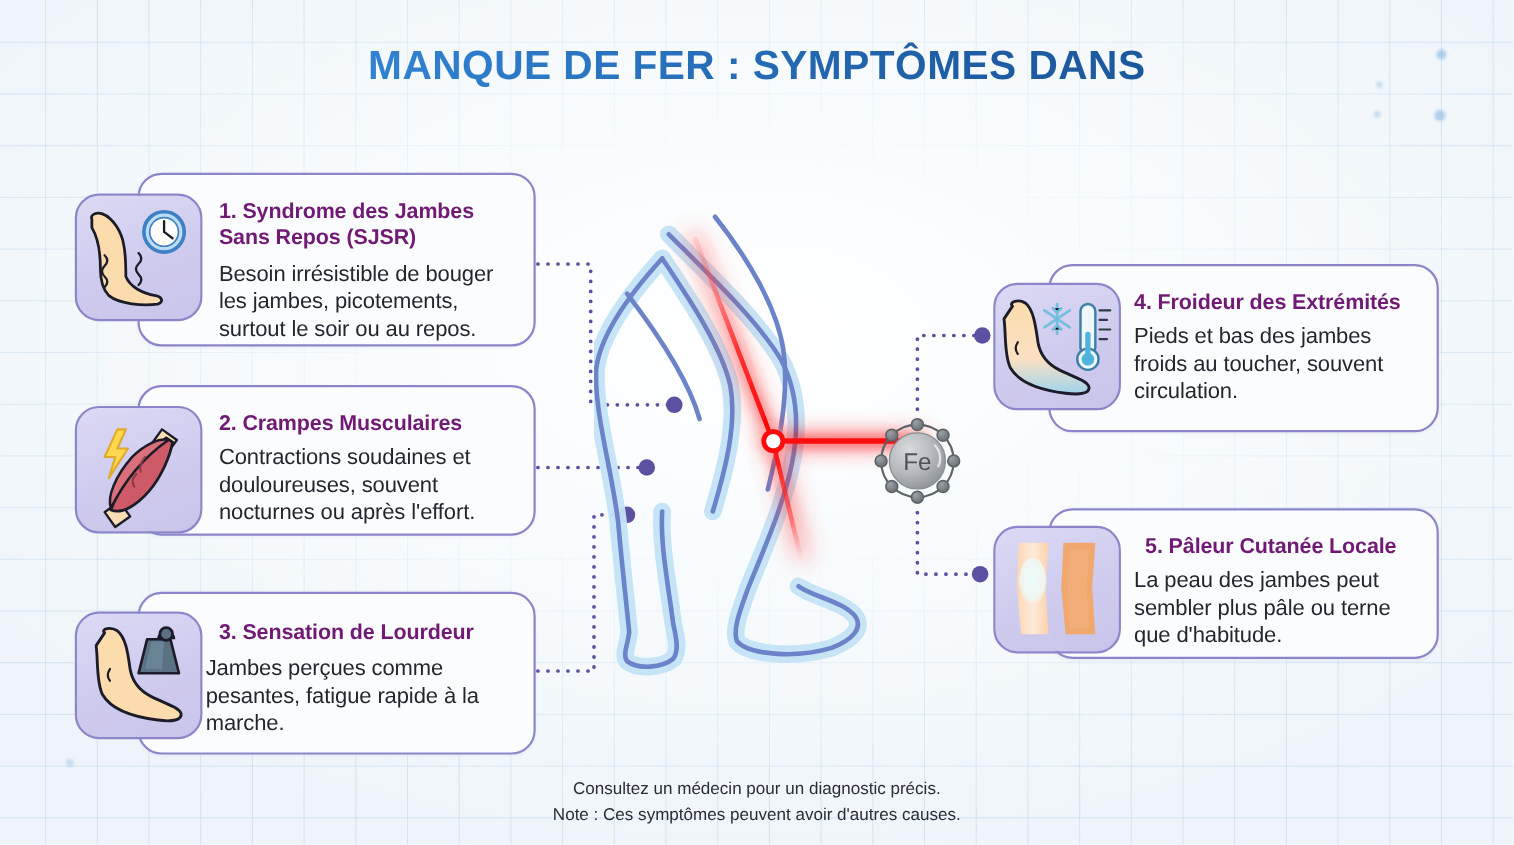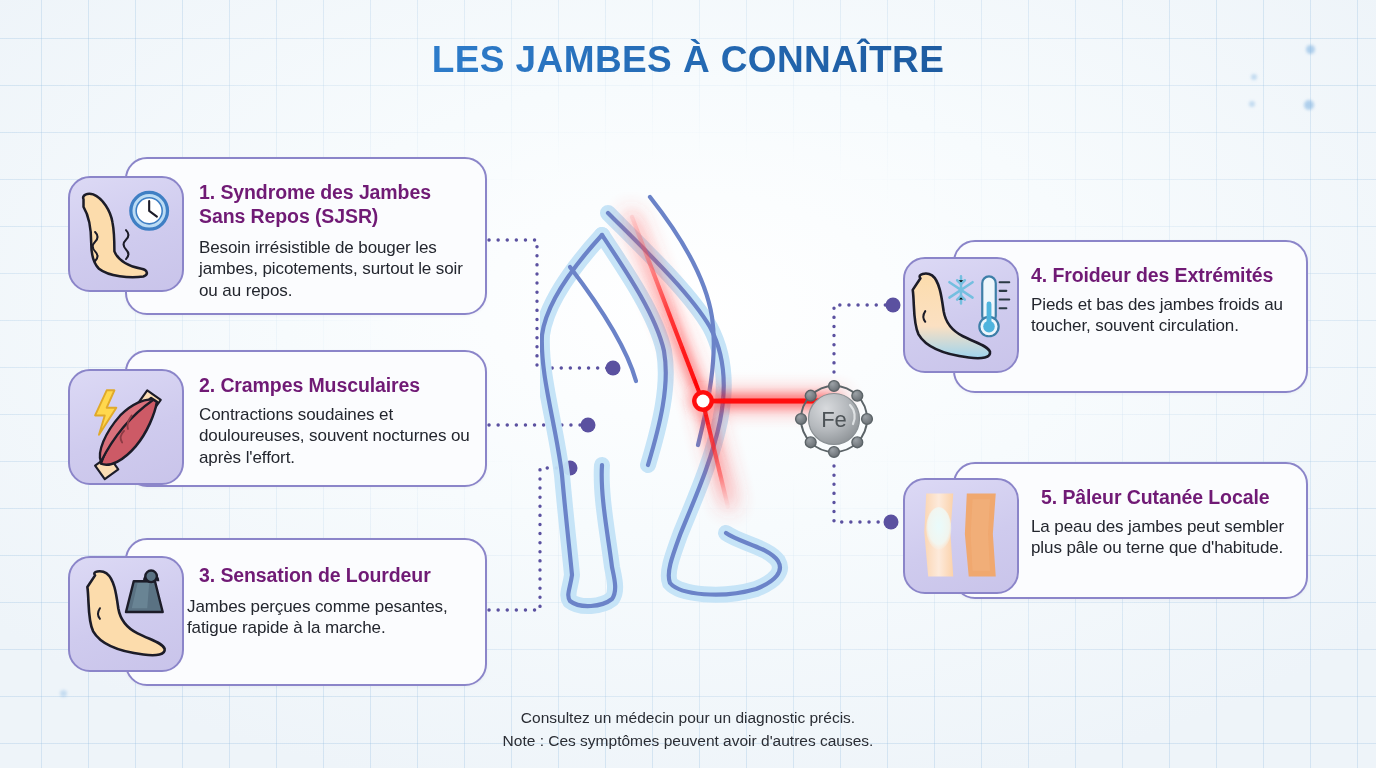--- a/index.html
+++ b/index.html
@@ -47,21 +47,21 @@
     box-sizing:border-box;
     box-shadow:0 1px 3px rgba(80,80,140,.06);
   }
   .card .ctitle{
     position:absolute;
     font-size:19.5px;font-weight:bold;color:#701a75;line-height:1.22;
     letter-spacing:-.1px;
   }
   .card .cbody{
     position:absolute;
-    font-size:17px;color:#23262e;line-height:1.26;
+    font-size:20px;color:#23262e;line-height:1.26;
     letter-spacing:-.1px;
   }
   
   .icon-tile{
     position:absolute;
     width:116px;height:116px;
     background:linear-gradient(160deg,#dcd9f5 0%,#cfcbee 55%,#c9c4ea 100%);
     border:2.4px solid #8b85c9;
     border-radius:22px;
     box-sizing:border-box;
@@ -95,21 +95,21 @@
 
   <div class="grid-bg"></div>
 
   <div class="dot-deco" style="left:1306px;top:45px;width:9px;height:9px;opacity:.55;"></div>
   <div class="dot-deco" style="left:1251px;top:74px;width:6px;height:6px;opacity:.4;"></div>
   <div class="dot-deco" style="left:1249px;top:101px;width:6px;height:6px;opacity:.4;"></div>
   <div class="dot-deco" style="left:1304px;top:100px;width:10px;height:10px;opacity:.55;"></div>
   <div class="dot-deco" style="left:60px;top:690px;width:7px;height:7px;opacity:.35;"></div>
 
   <div class="title">
-    <span class="ln">LES JAMBES À CONNAÎTRE</span>
+    <span class="ln">MANQUE DE FER : SYMPTÔMES DANS</span>
   </div>
 
   <div class="conn" style="left:0;top:0;width:1376px;height:768px;">
     <svg width="1376" height="768" viewBox="0 0 1376 768" fill="none">
       <g stroke="#5b51a0" stroke-width="3.4" stroke-linecap="round" stroke-dasharray="0.1 9" fill="none">
 
         <path d="M489 240 H537 V368 H612"></path>
 
         <path d="M489 425 H588"></path>
 

